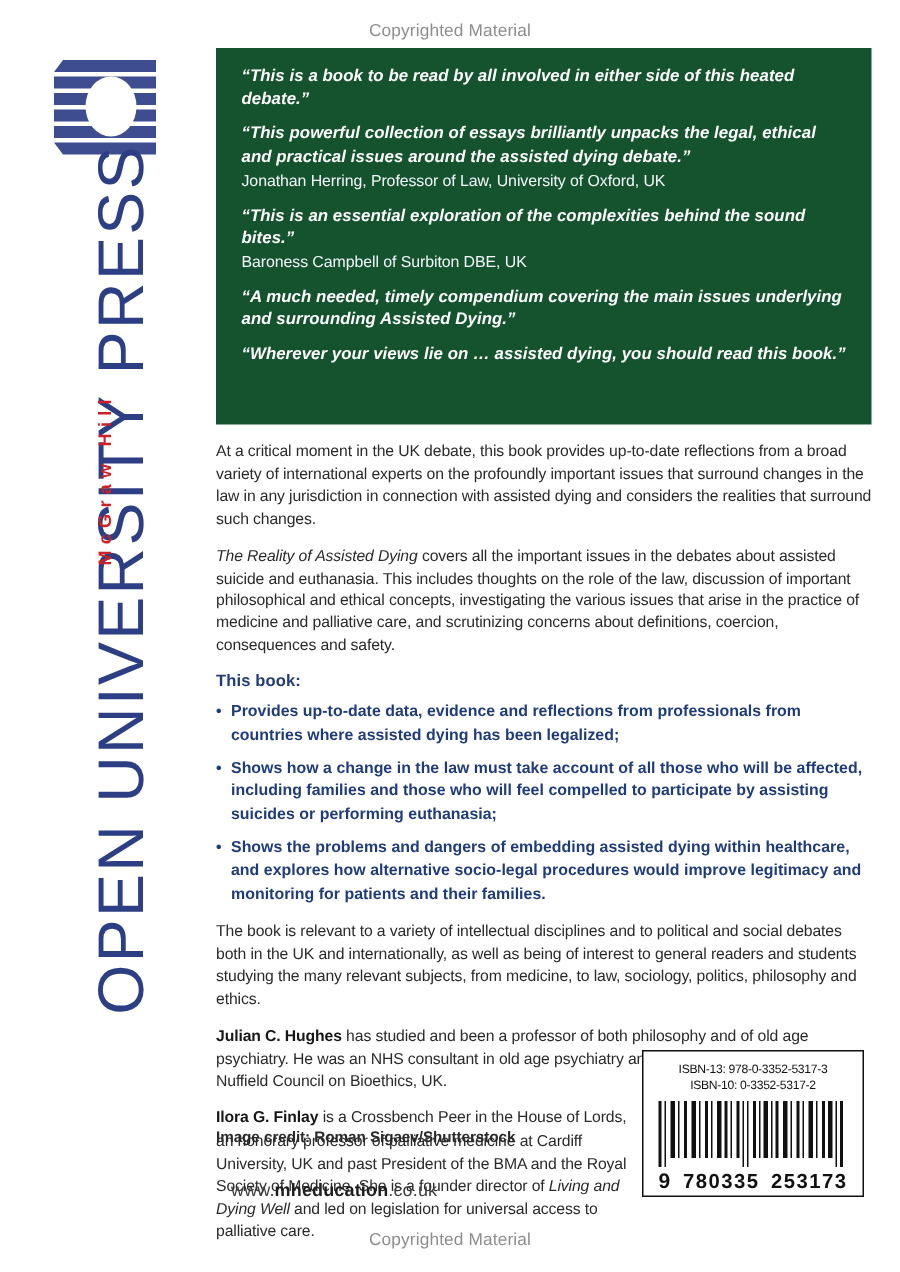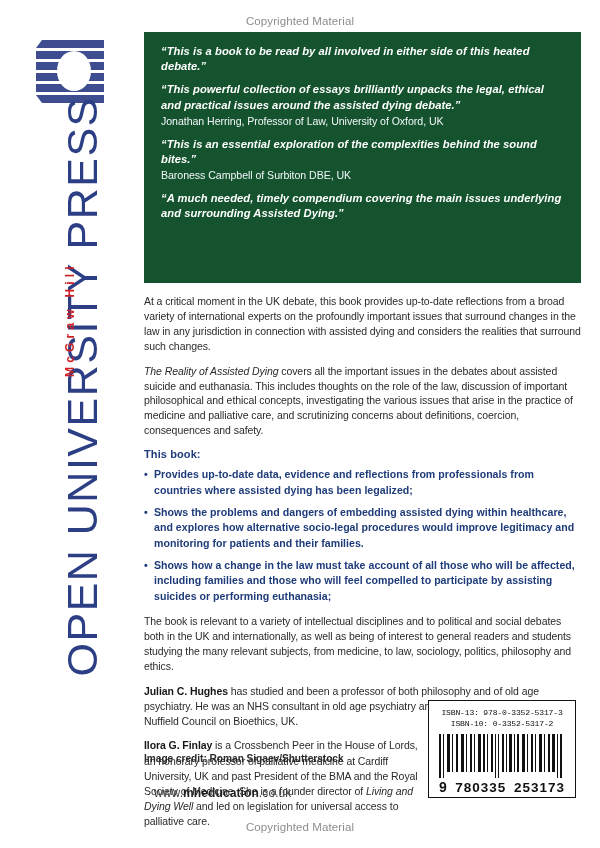--- a/index.html
+++ b/index.html
@@ -168,21 +168,21 @@
   
   .barcode-box {
     position: absolute;
     left: 428px; top: 700px;
     width: 148px; height: 98px;
     border: 1.6px solid #111111;
     background: #ffffff;
     padding: 7px 8px 5px 8px;
   }
   .isbn-line {
-    font-family: Liberation Mono, monospace;
+    font-family: Liberation Sans, sans-serif;
     font-size: 8.1px;
     color: #111111;
     letter-spacing: -0.2px;
     text-align: center;
     line-height: 1.35;
   }
   .bars {
     margin-top: 4px;
     height: 44px;
     display: block;
@@ -243,35 +243,36 @@
       <div class="quote-attr">Jonathan Herring, Professor of Law, University of Oxford, UK</div>
     </div>
     <div class="quote-block">
       <div class="quote-text">“This is an essential exploration of the complexities behind the sound bites.”</div>
       <div class="quote-attr">Baroness Campbell of Surbiton DBE, UK</div>
     </div>
     <div class="quote-block">
       <div class="quote-text">“A much needed, timely compendium covering the main issues underlying and surrounding Assisted Dying.”</div>
     </div>
     <div class="quote-block">
+      <div class="quote-text">“Wherever your views lie on … assisted dying, you should read this book.”</div>
     </div>
   </div>
 
   <div class="body-area">
 
     <p class="para">At a critical moment in the UK debate, this book provides up-to-date reflections from a broad variety of international experts on the profoundly important issues that surround changes in the law in any jurisdiction in connection with assisted dying and considers the realities that surround such changes.</p>
 
     <p class="para"><em>The Reality of Assisted Dying</em><span> covers all the important issues in the debates about assisted suicide and euthanasia. This includes thoughts on the role of the law, discussion of important philosophical and ethical concepts, investigating the various issues that arise in the practice of medicine and palliative care, and scrutinizing concerns about definitions, coercion, consequences and safety.</span></p>
 
     <div class="this-book">This book:</div>
 
     <ul class="features">
       <li>Provides up-to-date data, evidence and reflections from professionals from countries where assisted dying has been legalized;</li>
+      <li>Shows how a change in the law must take account of all those who will be affected, including families and those who will feel compelled to participate by assisting suicides or performing euthanasia;</li>
       <li>Shows the problems and dangers of embedding assisted dying within healthcare, and explores how alternative socio-legal procedures would improve legitimacy and monitoring for patients and their families.</li>
-      <li>Shows how a change in the law must take account of all those who will be affected, including families and those who will feel compelled to participate by assisting suicides or performing euthanasia;</li>
     </ul>
 
     <p class="para">The book is relevant to a variety of intellectual disciplines and to political and social debates both in the UK and internationally, as well as being of interest to general readers and students studying the many relevant subjects, from medicine, to law, sociology, politics, philosophy and ethics.</p>
 
     <p class="bio"><b>Julian C. Hughes</b><span> has studied and been a professor of both philosophy and of old age psychiatry. He was an NHS consultant in old age psychiatry and served as deputy chair of the Nuffield Council on Bioethics, UK.</span></p>
 
     <p class="bio bio-narrow"><b>Ilora G. Finlay</b><span> is a Crossbench Peer in the House of Lords, an honorary professor of palliative medicine at Cardiff University, UK and past President of the BMA and the Royal Society of Medicine. She is a founder director of </span><em>Living and Dying Well</em><span> and led on legislation for universal access to palliative care.</span></p>
 
     <div class="credit">Image credit: Roman Sigaev/Shutterstock</div>
 

